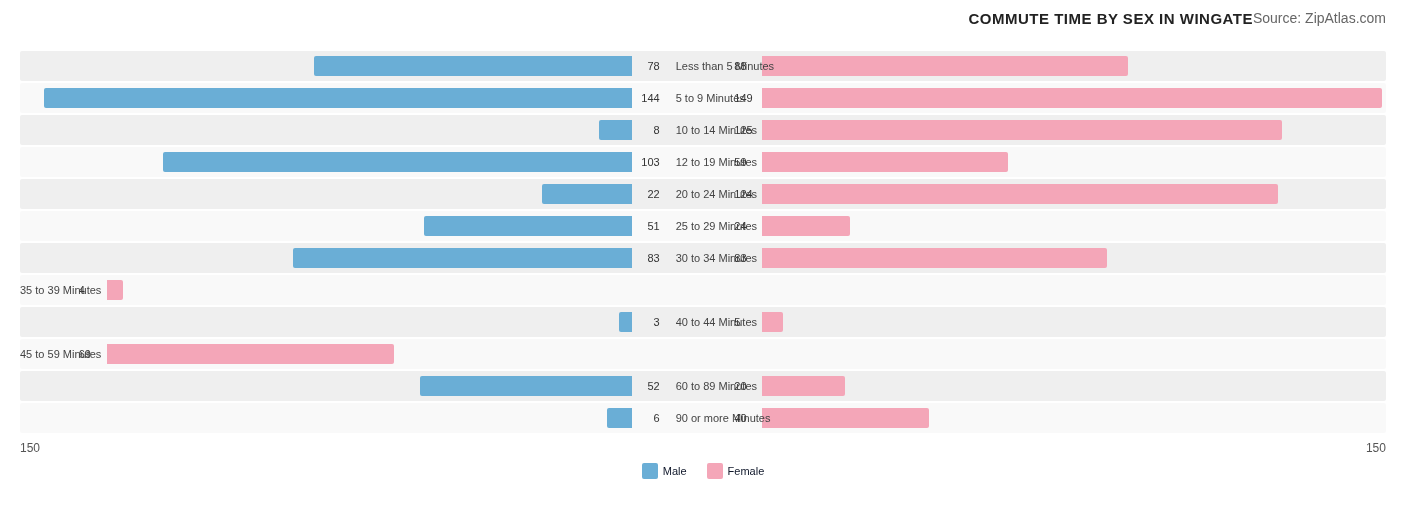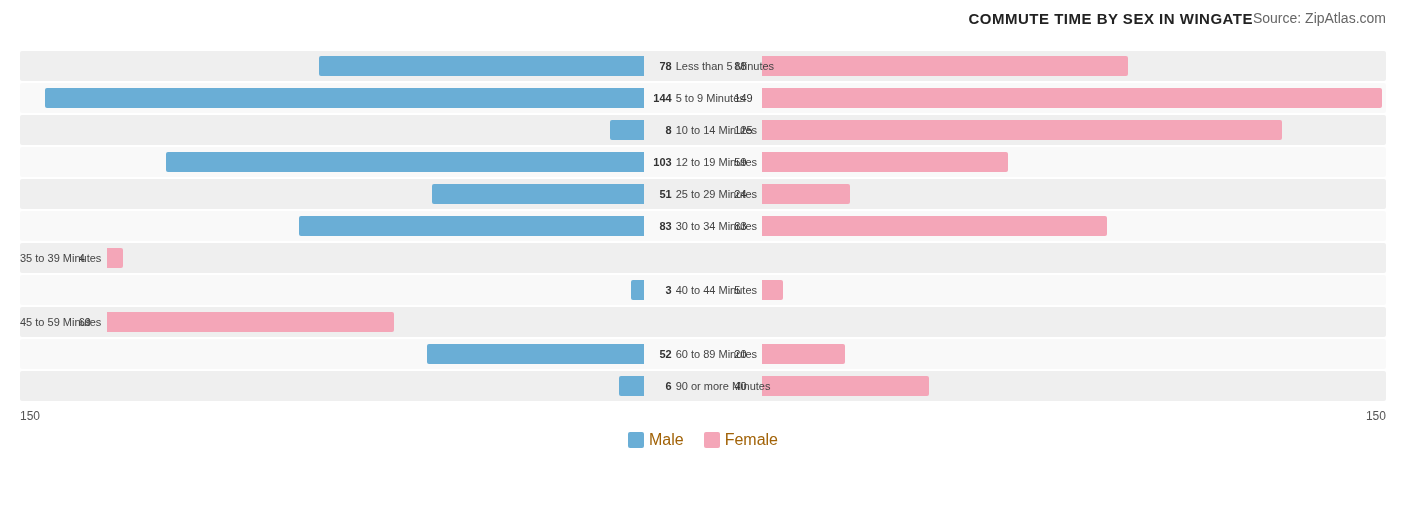--- a/index.html
+++ b/index.html
@@ -48,22 +48,21 @@
     .row-wrap:nth-child(odd) { background: #efefef; }
     .row-wrap:nth-child(even) { background: #f9f9f9; }
 
     .left-side {
       display: flex;
       align-items: center;
       justify-content: flex-end;
       width: 48%;
       
       flex-direction: row;
-      padding-right: 0;
-      font-weight: bold;
+      padding-right: 12px;
     }
     .right-side {
       display: flex;
       align-items: center;
       width: 48%;
       flex-direction: row;
       padding-left: 0;
     }
     .center-label {
       width: 4%;
@@ -144,22 +143,22 @@
       display: flex;
       justify-content: center;
       align-items: center;
       margin-top: 8px;
       gap: 20px;
     }
     .legend-item {
       display: flex;
       align-items: center;
       gap: 5px;
-      font-size: 16px;
-      color: #a16207;
+      font-size: 11px;
+      color: #0f172a;
     }
     .legend-swatch {
       width: 16px;
       height: 16px;
       border-radius: 2px;
     }
   </style>
 </head>
 <body>
 
@@ -221,20 +220,35 @@
         <div class="bar-left-wrap">
           <span class="bar-blue" style="width:76.66666666666667%;"></span>
         </div>
         <span class="left-val">103</span>
       </div>
       <div class="center-label">12 to 19 Minutes</div>
       <div class="right-side">
         <span class="right-val">59</span>
         <div class="bar-right-wrap">
           <span class="bar-pink" style="width:39.33333333333333%;"></span>
+        </div>
+      </div>
+    </div>
+      <div class="row-wrap">
+      <div class="left-side">
+        <div class="bar-left-wrap">
+          <span class="bar-blue" style="width:14.666666666666666%;"></span>
+        </div>
+        <span class="left-val">22</span>
+      </div>
+      <div class="center-label">20 to 24 Minutes</div>
+      <div class="right-side">
+        <span class="right-val">124</span>
+        <div class="bar-right-wrap">
+          <span class="bar-pink" style="width:82.66666666666667%;"></span>
         </div>
       </div>
     </div>
       <div class="row-wrap">
       <div class="left-side">
         <div class="bar-left-wrap">
           <span class="bar-blue" style="width:34%;"></span>
         </div>
         <span class="left-val">51</span>
       </div>

